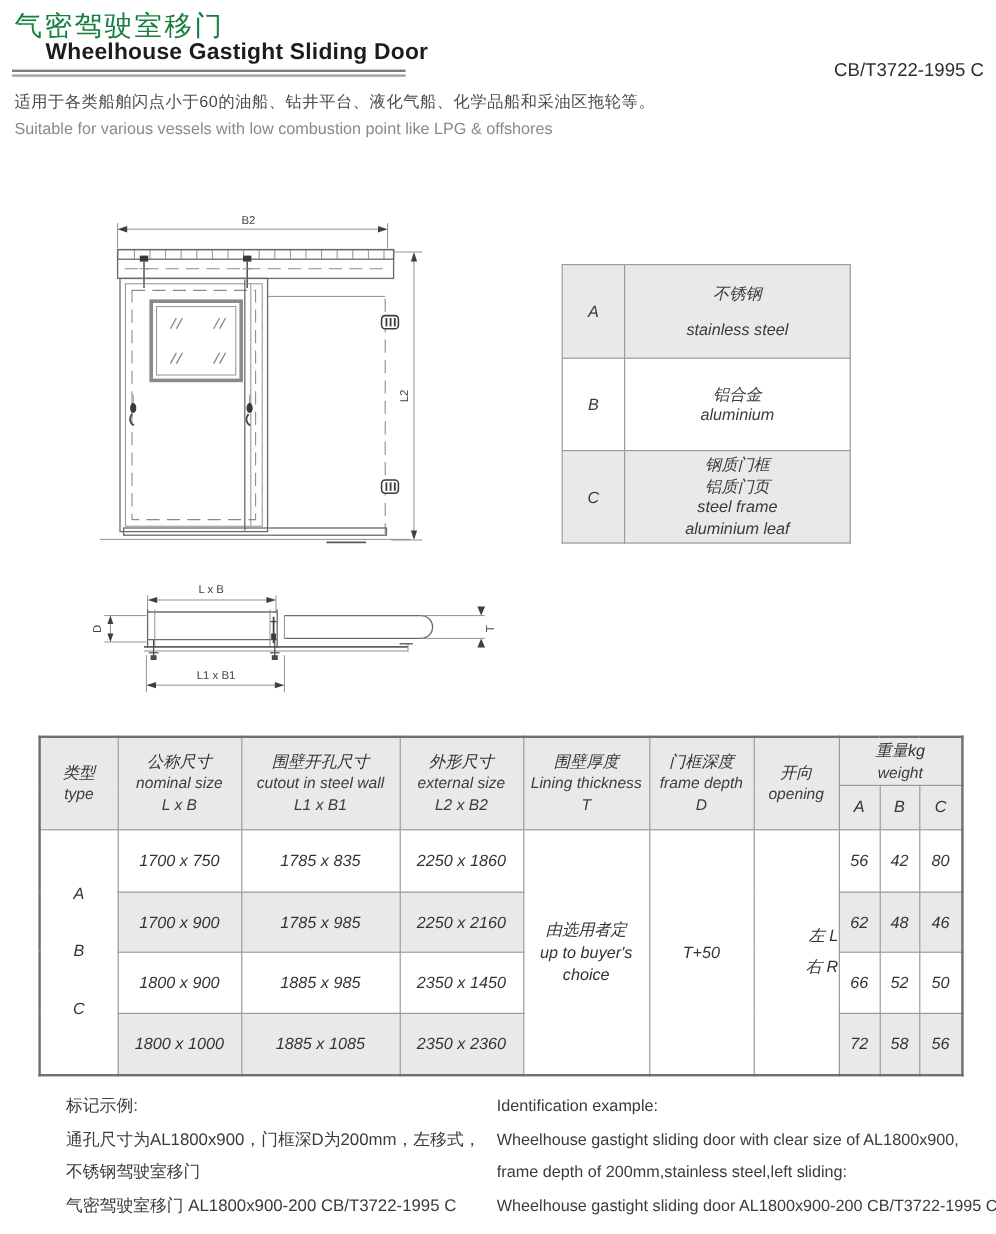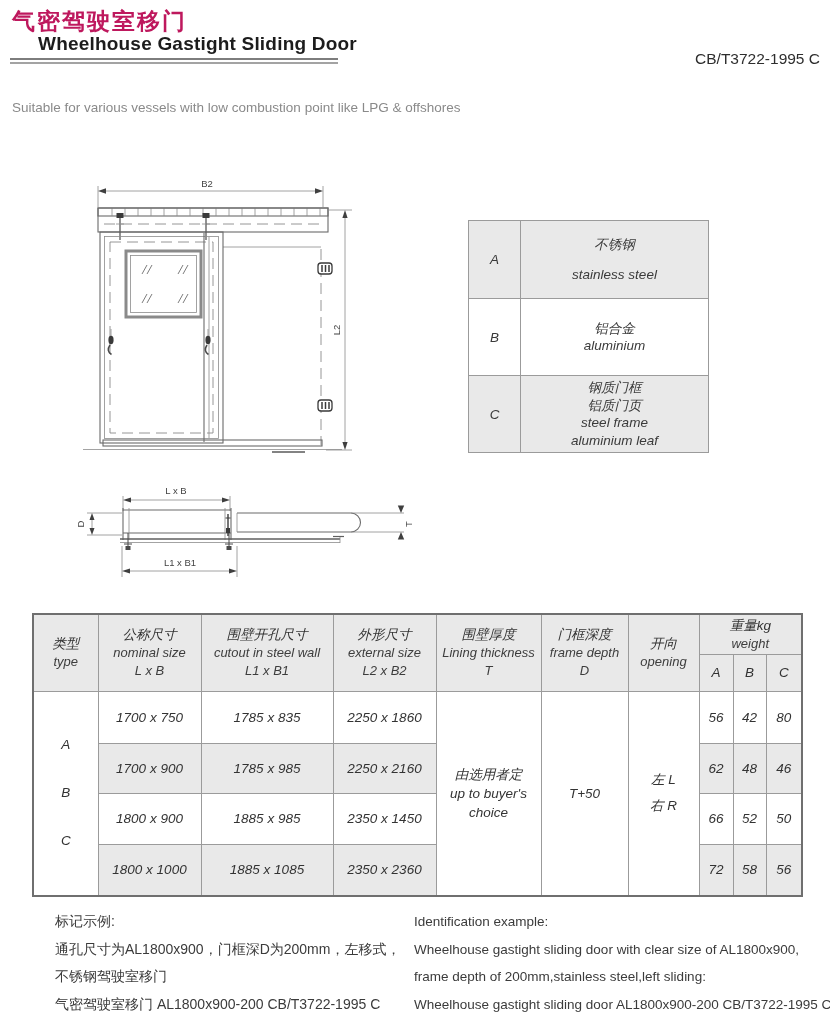--- a/index.html
+++ b/index.html
@@ -1,21 +1,21 @@
 <!DOCTYPE html>
 <html><head>
 <meta charset="utf-8">
 <style>
   html,body{margin:0;padding:0;background:#fff;}
   #page{position:relative;width:830px;height:1028px;background:#ffffff;overflow:hidden;
         font-family:"Liberation Sans","DejaVu Sans",sans-serif;color:#3a3a3a;}
   .abs{position:absolute;}
 
   
-  .title-cn{left:12px;top:6px;font-size:23px;font-weight:bold;color:#be185d;letter-spacing:2px;text-align:right;}
+  .title-cn{left:12px;top:6px;font-size:23px;font-weight:normal;color:#15803d;letter-spacing:2px;text-align:right;}
   .title-en{left:12px;top:33px;font-size:19px;font-weight:bold;color:#1c1c1c;letter-spacing:.2px;margin-left:26px;}
   .title-rule{left:10px;top:58px;width:328px;height:2px;border-top:2px solid #7d7d7d;border-bottom:2px solid #a3a3a3;}
   .std-code{right:10px;top:50px;font-size:15.5px;color:#2e2e2e;}
   .desc-cn{left:12px;top:76px;font-size:13.5px;color:#4a4a4a;letter-spacing:.5px;}
   .desc-en{left:12px;top:100px;font-size:13.5px;color:#8a8a8a;}
 
   
   table{border-collapse:collapse;table-layout:fixed;}
   td,th{border:1px solid #9b9b9b;text-align:center;vertical-align:middle;font-weight:normal;padding:0;font-style:italic;}
   .shade{background:#e9e9e9;}
@@ -24,21 +24,21 @@
   #materials .mt-line{line-height:17.5px;}
   #materials .mt-gap{margin-bottom:13px;}
   #spec{left:32px;top:613px;width:768px;border:2px solid #6f6f6f;}
   #spec th{background:#e9e9e9;}
   #spec td,#spec th{font-size:13.5px;color:#333;}
   .h-cn{font-size:13.5px;line-height:19px;}
   .h-en{font-size:13px;line-height:18px;color:#3d3d3d;}
   .type-letters{display:flex;flex-direction:column;align-items:center;justify-content:center;}
   .type-letters div{line-height:48px;}
   .two-line div{line-height:19px;}
-  .open-cell div{line-height:18px;margin:8px 0;}
+  .open-cell div{line-height:18px;margin:8px 0;text-align:right;}
 
   
   .foot{font-size:13.5px;color:#3b3b3b;line-height:27.5px;white-space:nowrap;margin-left:43px;}
   .foot-l{left:12px;top:908px;font-size:14px;}
   .foot-r{left:371px;top:908px;}
 
   
   svg .ln{fill:none;stroke:#6b6b6b;stroke-width:1.1;}
   svg .lnt{fill:none;stroke:#8c8c8c;stroke-width:.8;}
   svg .dash{fill:none;stroke:#8a8a8a;stroke-width:.9;stroke-dasharray:11 6;}
@@ -48,20 +48,21 @@
 </style>
 </head>
 <body>
 
 <div id="page">
 
   <div class="abs title-cn">气密驾驶室移门</div>
   <div class="abs title-en">Wheelhouse Gastight Sliding Door</div>
   <div class="abs title-rule"></div>
   <div class="abs std-code">CB/T3722-1995 C</div>
+  <div class="abs desc-cn">适用于各类船舶闪点小于60的油船、钻井平台、液化气船、化学品船和采油区拖轮等。</div>
   <div class="abs desc-en">Suitable for various vessels with low combustion point like LPG &amp; offshores</div>
 
   <svg class="abs" style="left:0;top:170px" width="440" height="440" viewBox="0 170 440 440">
 
     <g>
 
       <line class="lnt" x1="98" y1="186" x2="98" y2="207"></line>
       <line class="lnt" x1="323" y1="186" x2="323" y2="207"></line>
       <line class="lnt" x1="105" y1="191" x2="316" y2="191"></line>
       <polygon class="arr" points="98,191 106,188.3 106,193.7"></polygon>

